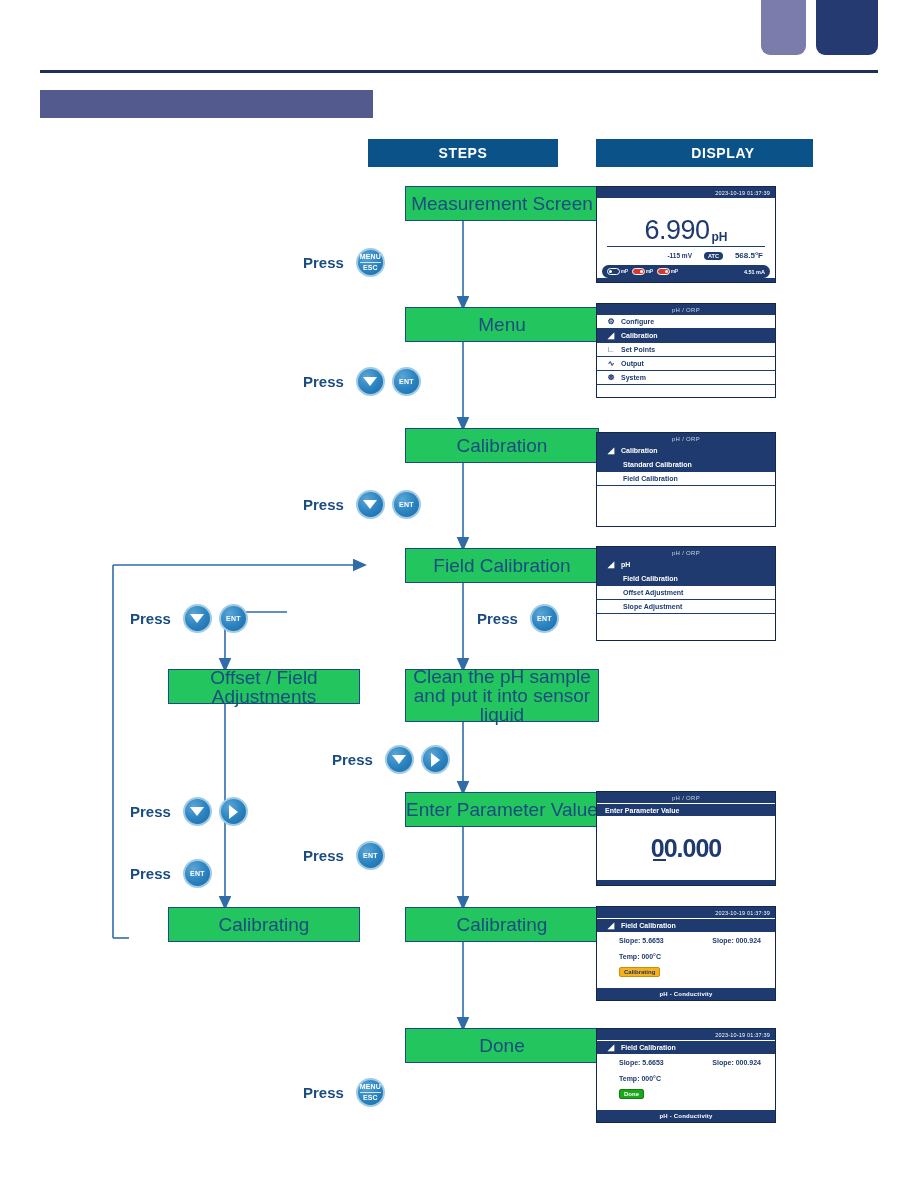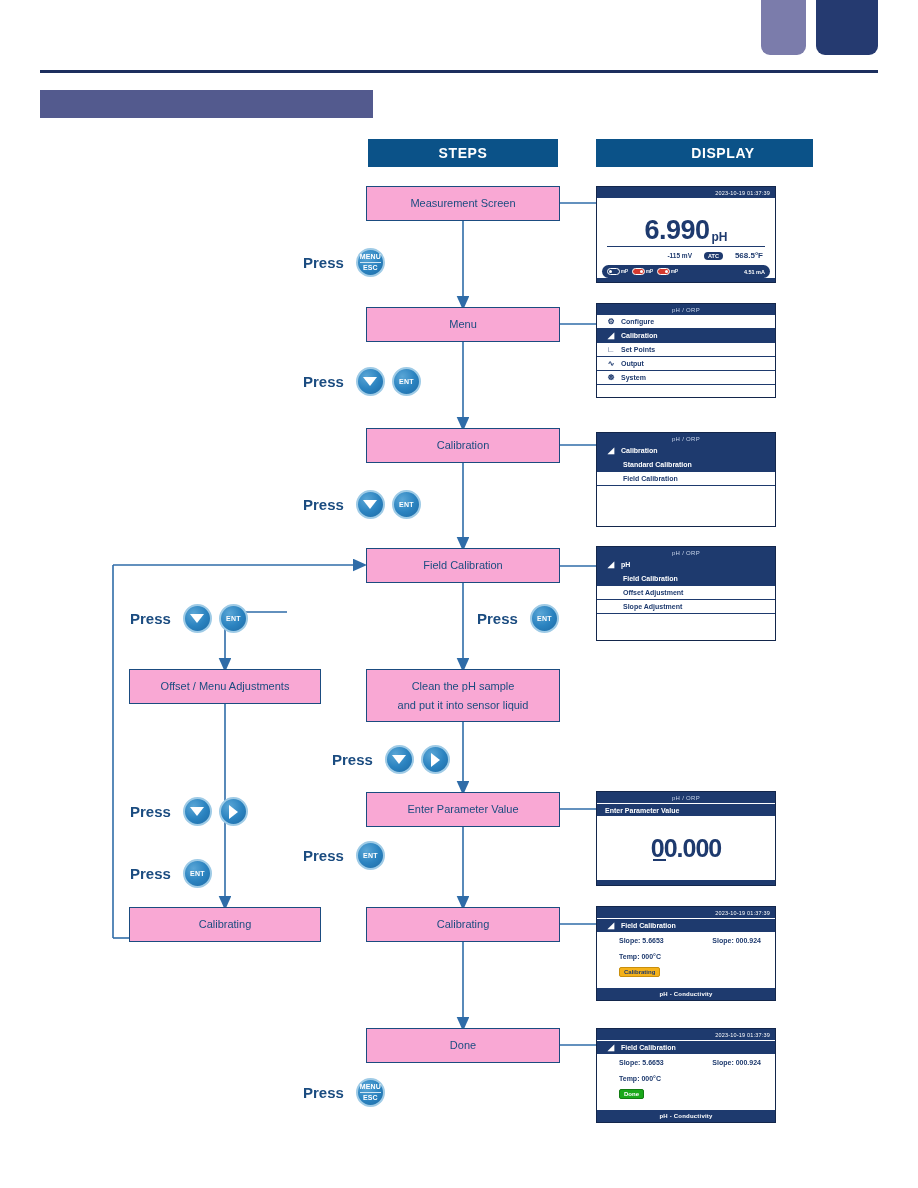--- a/index.html
+++ b/index.html
@@ -19,23 +19,23 @@
   
   .colhead{
     height:28px;background:#0b5288;color:#fff;font-weight:bold;font-size:14px;
     letter-spacing:.6px;display:flex;align-items:center;justify-content:center;
   }
   #steps-head{left:368px;top:139px;width:190px;}
   #display-head{left:596px;top:139px;width:180px;padding-left:37px;}
 
   
   .fbox{
-    border:1px solid #1b4c80;background:#f9a8d4;color:#1b4c80;
+    border:1px solid #1b4c80;background:#22c55e;color:#1b4c80;
     display:flex;align-items:center;justify-content:center;text-align:center;
-    font-size:11px;line-height:19px;box-sizing:border-box;
+    font-size:19px;line-height:19px;box-sizing:border-box;margin-left:39px;
   }
   #b-measure{left:366px;top:186px;width:194px;height:35px;}
   #b-menu{left:366px;top:307px;width:194px;height:35px;}
   #b-calib{left:366px;top:428px;width:194px;height:35px;}
   #b-field{left:366px;top:548px;width:194px;height:35px;}
   #b-clean{left:366px;top:669px;width:194px;height:53px;}
   #b-enter{left:366px;top:792px;width:194px;height:35px;}
   #b-calibrating-r{left:366px;top:907px;width:194px;height:35px;}
   #b-done{left:366px;top:1028px;width:194px;height:35px;}
   #b-offset{left:129px;top:669px;width:192px;height:35px;}
@@ -98,21 +98,21 @@
     height:11px;background:#1e3a6e;color:#ffffff;font-size:6px;font-weight:bold;
     display:flex;align-items:center;justify-content:center;letter-spacing:.2px;
   }
 
   
   #lcd-measure{top:186px;height:97px;}
   #lcd-measure .big{
     height:48px;display:flex;align-items:flex-end;justify-content:center;
     padding-bottom:2px;box-sizing:border-box;
   }
-  #lcd-measure .bigval{color:#1e3a6e;font-size:27px;font-weight:bold;letter-spacing:-.5px;line-height:27px;}
+  #lcd-measure .bigval{color:#1e3a6e;font-size:27px;font-weight:normal;letter-spacing:-.5px;line-height:27px;}
   #lcd-measure .bigunit{color:#1e3a6e;font-size:12px;font-weight:bold;margin-left:2px;line-height:14px;}
   #lcd-measure .hr{height:1px;background:#1e3a6e;margin:0 10px;}
   #lcd-measure .row2{
     display:flex;align-items:center;justify-content:flex-end;gap:12px;
     padding:4px 12px 2px 0;box-sizing:border-box;
   }
   #lcd-measure .mv{color:#1e3a6e;font-size:6.5px;font-weight:bold;}
   #lcd-measure .atc{
     background:#1e3a6e;color:#fff;font-size:5.5px;font-weight:bold;
     border-radius:6px;padding:1px 4px;
@@ -248,21 +248,21 @@
 <div class="abs fbox" id="b-field">Field Calibration</div>
 <div class="abs fbox" id="b-clean">
   <div>
     <div>Clean the pH sample</div>
     <div>and put it into sensor liquid</div>
   </div>
 </div>
 <div class="abs fbox" id="b-enter">Enter Parameter Value</div>
 <div class="abs fbox" id="b-calibrating-r">Calibrating</div>
 <div class="abs fbox" id="b-done">Done</div>
-<div class="abs fbox" id="b-offset">Offset / Menu Adjustments</div>
+<div class="abs fbox" id="b-offset">Offset / Field Adjustments</div>
 <div class="abs fbox" id="b-calibrating-l">Calibrating</div>
 
 <div class="abs pwrap" id="p1">
   <span class="press">Press</span>
   <div class="btn menuesc">
     <span class="lbl">MENU</span>
     <span class="divider"></span>
     <span class="lbl">ESC</span>
   </div>
 </div>

